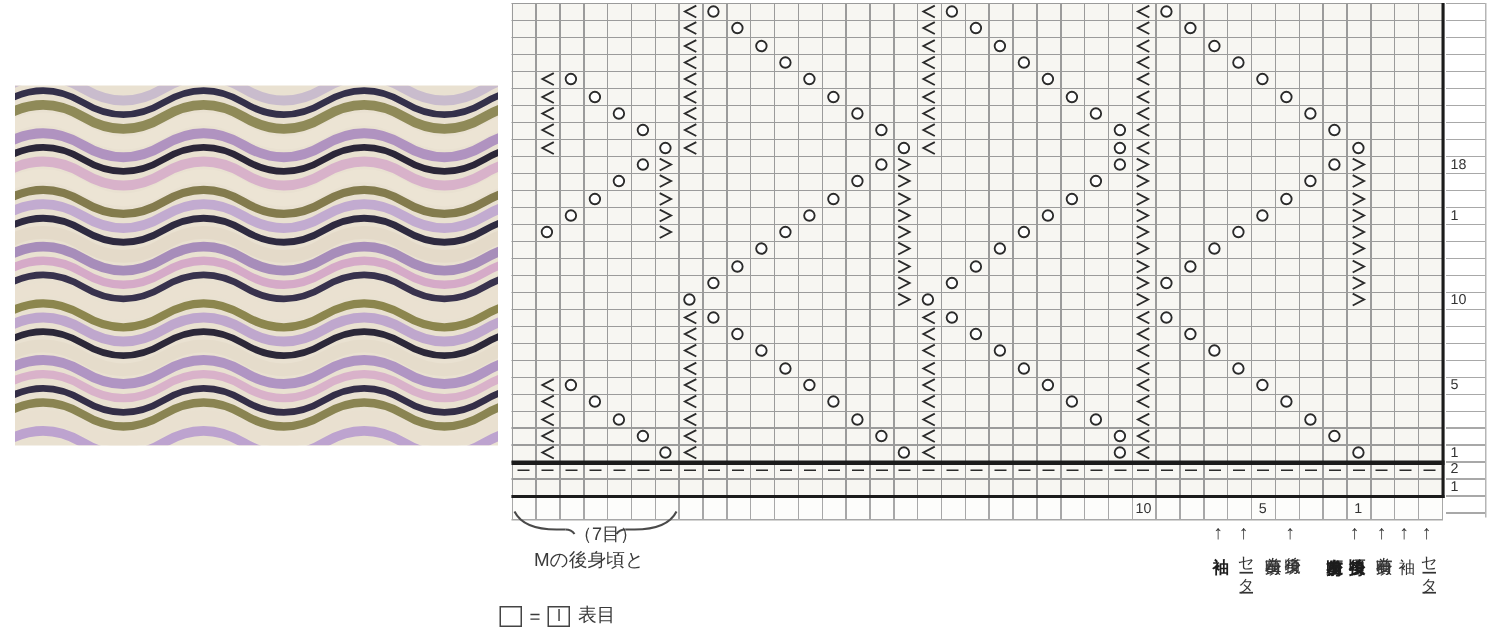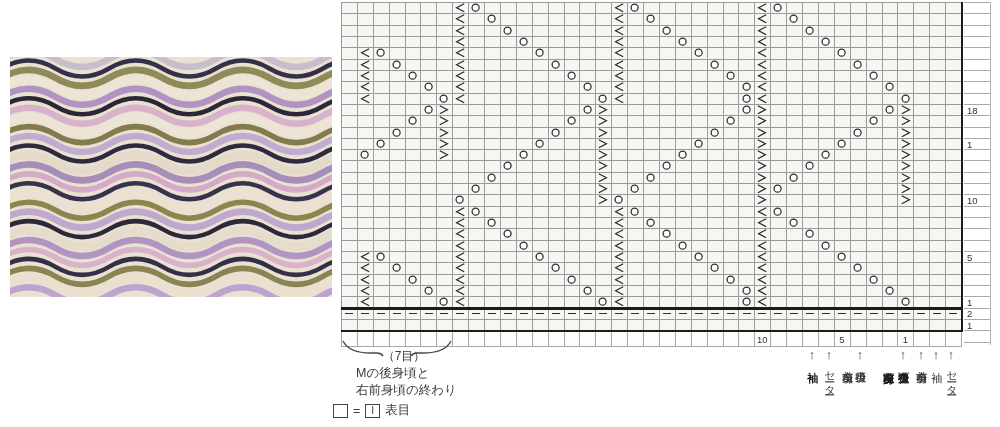--- a/index.html
+++ b/index.html
@@ -1090,21 +1090,20 @@
     </div>
 
   <svg id="brace" viewBox="0 0 112 20">
     <path d="M2,3 Q8,15 30,15 L36,15" fill="none" stroke="#4a4a4a" stroke-width="1.4"></path>
     <path d="M110,3 Q104,15 82,15 L76,15" fill="none" stroke="#4a4a4a" stroke-width="1.4"></path>
     <path d="M36,15 Q40,15 42,18" fill="none" stroke="#4a4a4a" stroke-width="1.4"></path>
     <path d="M76,15 Q72,15 70,18" fill="none" stroke="#4a4a4a" stroke-width="1.4"></path>
   </svg>
   <div id="brace-label">（7目）</div>
   <div id="note1">Mの後身頃と</div>
-  <div id="note2">右前身頃の終わり</div>
 
   <div id="legend">
     <span class="lgbox"></span>
     <span>=</span>
     <span class="lgbox">
         <span class="bar"></span>
       </span>
     <span>表目</span>
   </div>
 

